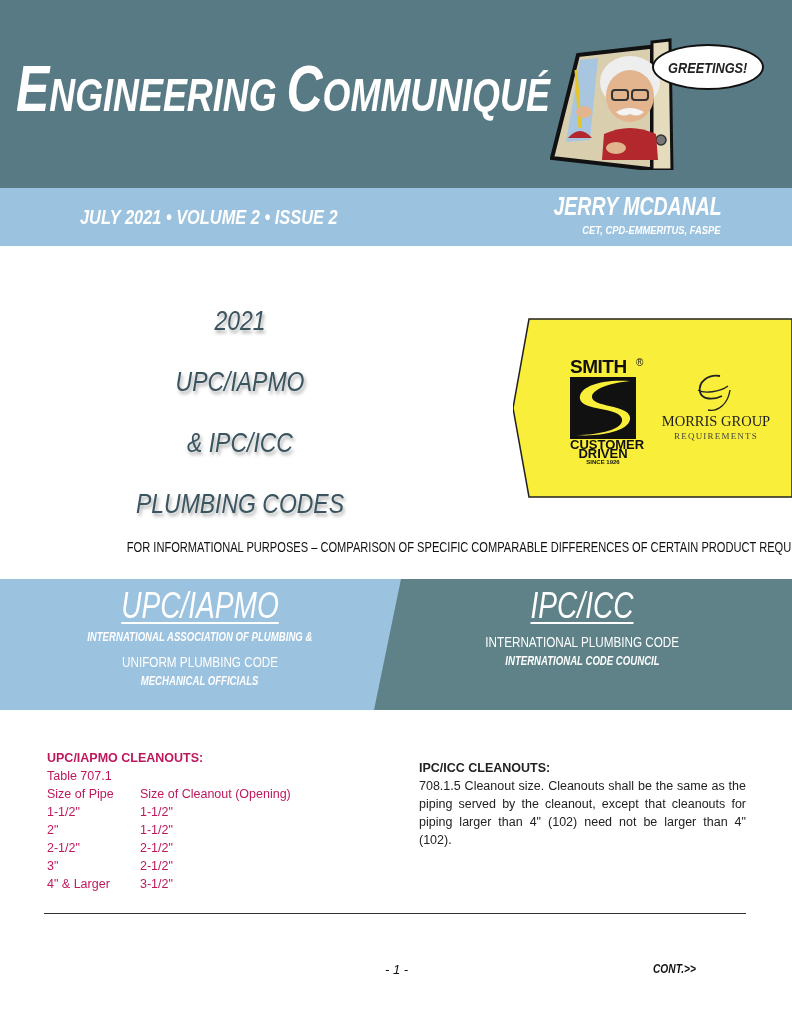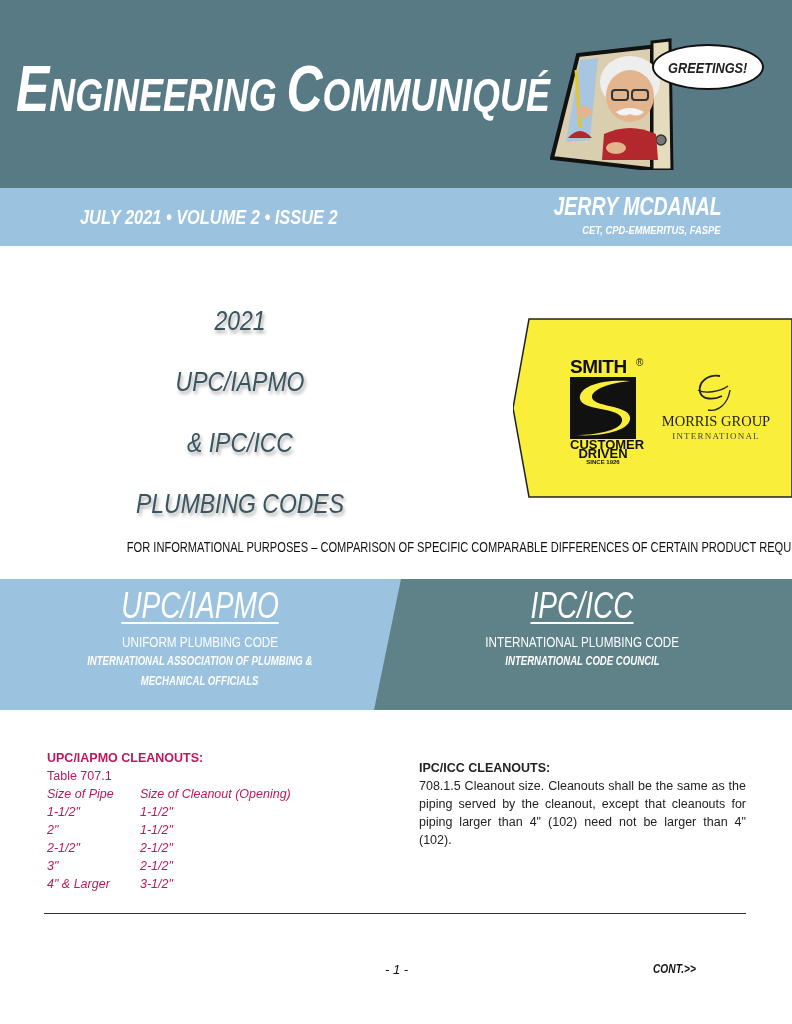--- a/index.html
+++ b/index.html
@@ -57,21 +57,21 @@
   .panel-text { position: absolute; color: #fff; text-align: center; }
   .panel-head { font-style: italic; font-size: 36px; text-decoration: underline; text-decoration-thickness: 2px;
     text-underline-offset: 4px; display: inline-block; transform: scaleX(0.78); }
   .panel-sub { font-size: 15px; display: inline-block; transform: scaleX(0.78); white-space: nowrap; }
   .panel-org { font-style: italic; font-weight: bold; font-size: 12px; line-height: 19px; display: inline-block; transform: scaleX(0.8); white-space: nowrap; }
 
   
   .col-left { position: absolute; left: 47px; top: 749px; width: 320px; font-size: 12.5px; line-height: 18px; color: #be185d; }
   .col-right { position: absolute; left: 419px; top: 749px; width: 327px; font-size: 12.5px; line-height: 18px; color: #222; margin-top: 10px; }
   .col-head { font-weight: bold; font-size: 12.5px; }
-  .t-row { display: flex; font-style: italic; }
+  .t-row { display: flex; }
   .t-row .c1 { width: 93px; }
   .para { text-align: justify; }
 
   .rule { position: absolute; left: 44px; top: 913px; width: 702px; height: 1px; background: #333; }
   .page-num { position: absolute; left: 385px; top: 962px; font-style: italic; font-size: 13px; color: #111; }
   .cont { position: absolute; left: 653px; top: 962px; font-style: italic; font-weight: bold; font-size: 12px; color: #111;
     transform: scaleX(0.85); transform-origin: left center; }
 </style>
 </head>
 <body>
@@ -131,34 +131,34 @@
   <div class="l1">CUSTOMER</div>
   <div class="l2">DRIVEN</div>
   <div class="l3">SINCE 1926</div>
 </div>
 <svg class="morris-mark" viewBox="0 0 46 46" xmlns="http://www.w3.org/2000/svg">
   <path d="M30,6 C18,4 8,12 10,22 C12,30 24,30 32,26" fill="none" stroke="#222" stroke-width="1.8"></path>
   <path d="M8,20 C14,24 30,22 38,16" fill="none" stroke="#222" stroke-width="1.4"></path>
   <path d="M40,20 C38,34 28,42 18,40" fill="none" stroke="#222" stroke-width="1.4"></path>
 </svg>
 <div class="morris-name">MORRIS GROUP</div>
-<div class="morris-sub">INTERNATIONAL</div>
+<div class="morris-sub">REQUIREMENTS</div>
 
 <div class="subtitle">
   <span>FOR INFORMATIONAL PURPOSES – COMPARISON OF SPECIFIC COMPARABLE DIFFERENCES OF CERTAIN PRODUCT REQUIREMENTS</span>
 </div>
 
 <svg class="panel" viewBox="0 0 792 131" xmlns="http://www.w3.org/2000/svg" preserveAspectRatio="none">
   <rect x="0" y="0" width="792" height="131" fill="#9bc2de"></rect>
   <polygon points="401,0 792,0 792,131 374,131" fill="#5e8288"></polygon>
 </svg>
 <div class="panel-text" style="left:20px; top:585px; width:360px;">
   <div><span class="panel-head">UPC/IAPMO</span></div>
+  <div><span class="panel-org">INTERNATIONAL ASSOCIATION OF PLUMBING &amp;</span></div>
   <div style="margin-top:6px;"><span class="panel-sub">UNIFORM PLUMBING CODE</span></div>
-  <div><span class="panel-org">INTERNATIONAL ASSOCIATION OF PLUMBING &amp;</span></div>
   <div><span class="panel-org">MECHANICAL OFFICIALS</span></div>
 </div>
 <div class="panel-text" style="left:402px; top:585px; width:360px;">
   <div><span class="panel-head">IPC/ICC</span></div>
   <div style="margin-top:6px;"><span class="panel-sub">INTERNATIONAL PLUMBING CODE</span></div>
   <div><span class="panel-org">INTERNATIONAL CODE COUNCIL</span></div>
 </div>
 
 <div class="col-left">
   <div class="col-head">UPC/IAPMO CLEANOUTS:</div>

